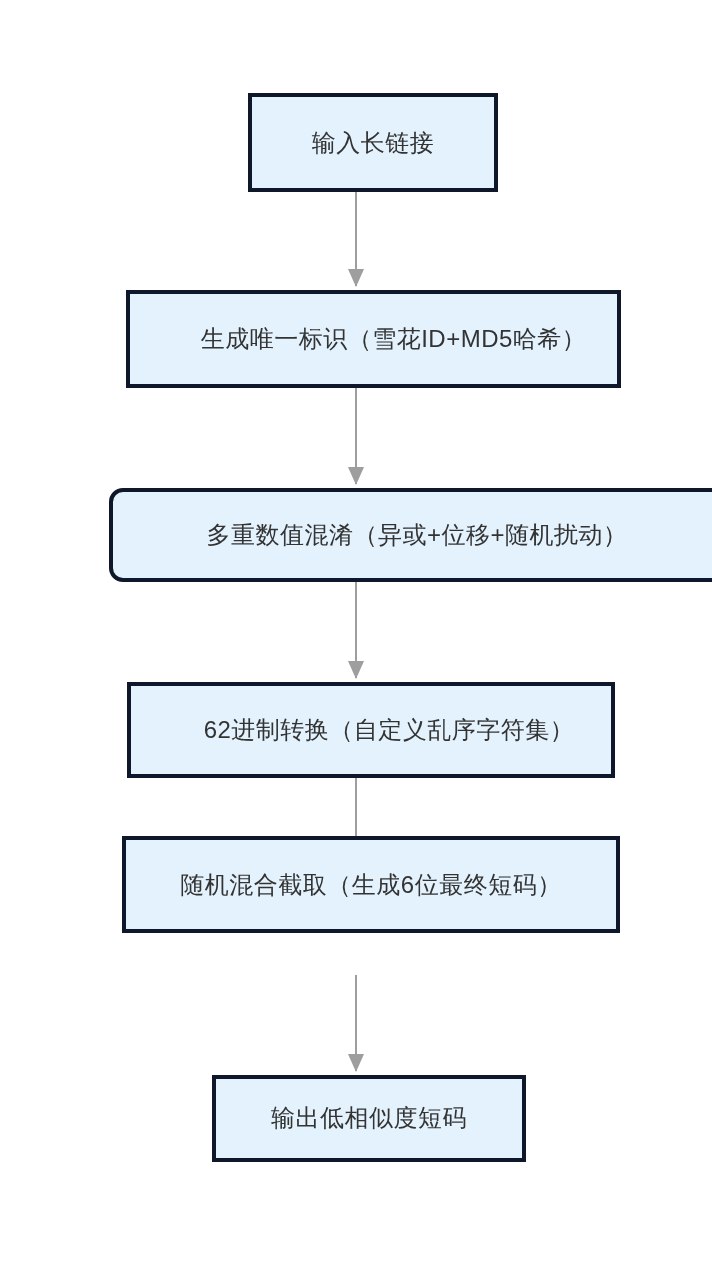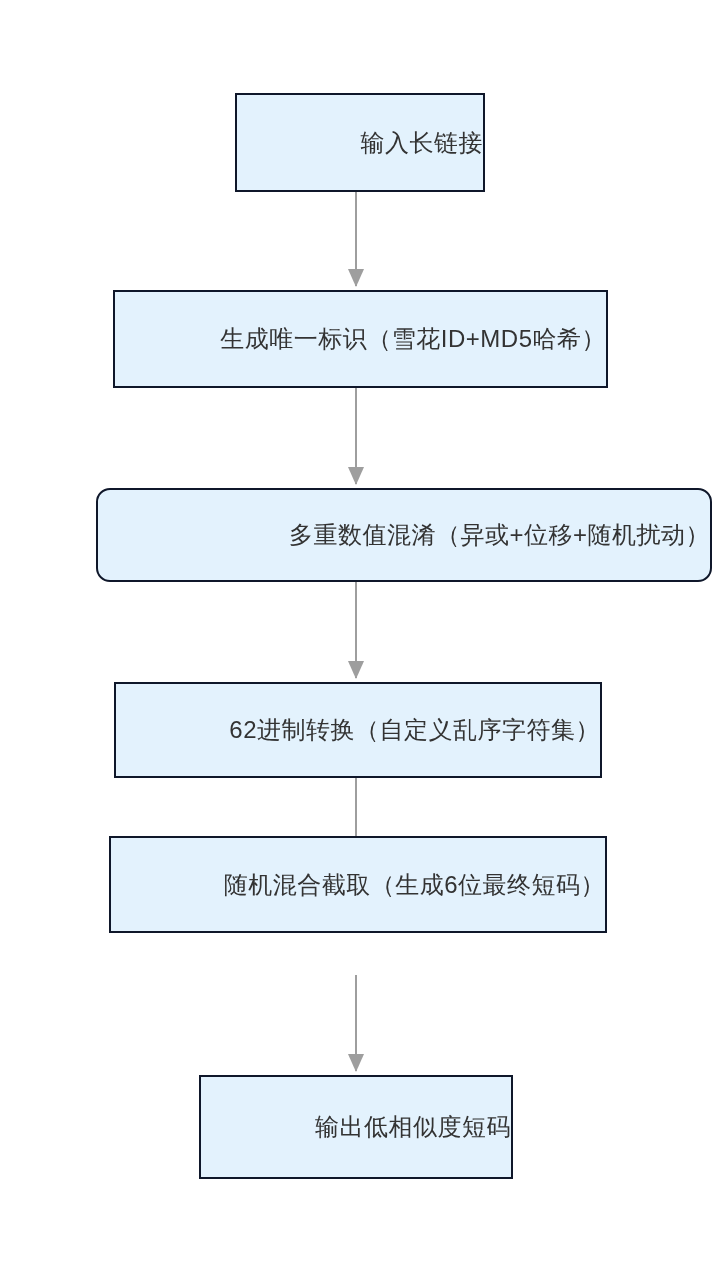--- a/index.html
+++ b/index.html
@@ -22,40 +22,41 @@
     left: 0;
     top: 0;
     width: 712px;
     height: 1267px;
     pointer-events: none;
   }
   .node {
     position: absolute;
     box-sizing: border-box;
     background: #e3f2fd;
-    border: 2px solid #0f172a;
+    border: 4px solid #0f172a;
     display: flex;
     align-items: center;
-    justify-content: flex-end;
+    justify-content: center;
     text-align: center;
+    margin-left: 13px;
   }
   .node-label {
     color: #333333;
     font-size: 24px;
     line-height: 1.3;
     letter-spacing: 0.5px;
     white-space: nowrap;
   }
   
   .node-1 { left: 235px; top: 93px;   width: 250px; height: 99px; }
   .node-2 { left: 113px; top: 290px;  width: 495px; height: 98px; padding-left: 40px; }
   .node-3 { left: 96px;  top: 488px;  width: 616px; height: 94px; border-radius: 14px; }
   .node-4 { left: 114px; top: 682px;  width: 488px; height: 96px; padding-left: 36px; }
   .node-5 { left: 109px; top: 836px;  width: 498px; height: 97px; }
-  .node-6 { left: 199px; top: 1075px; width: 314px; height: 104px; }
+  .node-6 { left: 199px; top: 1075px; width: 314px; height: 87px; font-family: Liberation Serif, serif; }
 </style>
 </head>
 <body>
 
 <div id="flowchart-canvas">
 
   <svg class="edges-layer" width="712" height="1267" viewBox="0 0 712 1267" xmlns="http://www.w3.org/2000/svg">
     <defs>
       <marker id="arrowhead" markerWidth="9" markerHeight="8" refX="8.5" refY="4" orient="auto" markerUnits="strokeWidth">
         <path d="M0,0 L9,4 L0,8 z" fill="#9e9e9e"></path>

